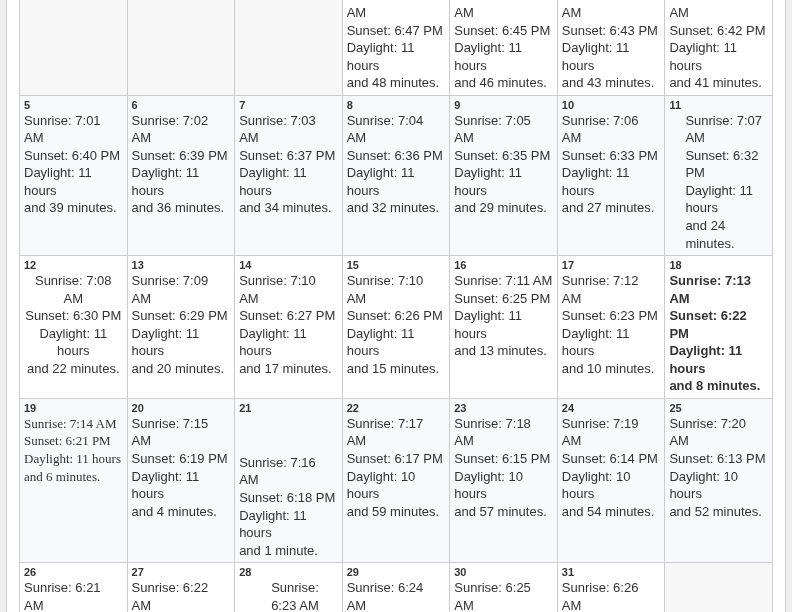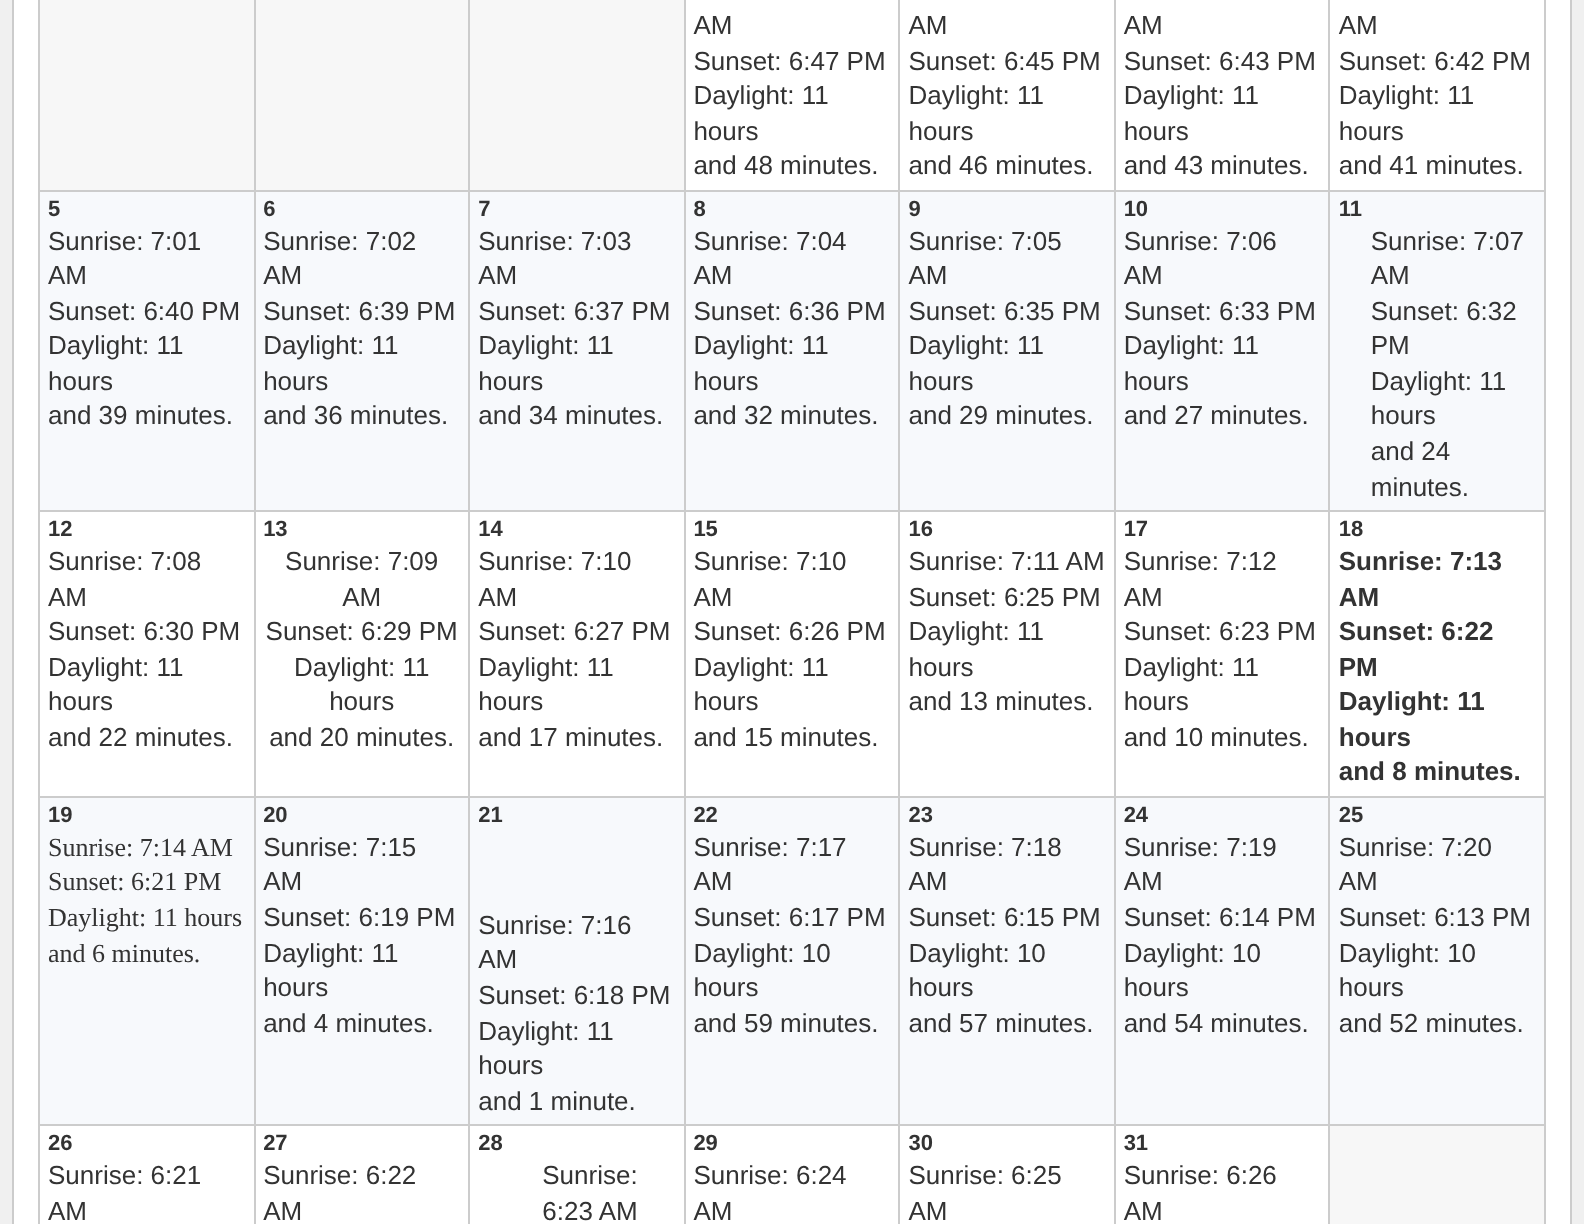--- a/index.html
+++ b/index.html
@@ -191,28 +191,28 @@
             <div class="day-number">11</div>
             <div class="day-info" style="white-space: pre-line; margin-left: 16px;">Sunrise: 7:07 AM
 Sunset: 6:32 PM
 Daylight: 11 hours
 and 24 minutes.</div>
           </td>
         </tr>
         <tr>
           <td>
             <div class="day-number">12</div>
-            <div class="day-info" style="white-space: pre-line;">Sunrise: 7:08 AM
+            <div class="day-info" style="white-space: pre-line; text-align: center;">Sunrise: 7:08 AM
 Sunset: 6:30 PM
 Daylight: 11 hours
 and 22 minutes.</div>
           </td>
           <td>
             <div class="day-number">13</div>
-            <div class="day-info" style="white-space: pre-line; text-align: center;">Sunrise: 7:09 AM
+            <div class="day-info" style="white-space: pre-line;">Sunrise: 7:09 AM
 Sunset: 6:29 PM
 Daylight: 11 hours
 and 20 minutes.</div>
           </td>
           <td>
             <div class="day-number">14</div>
             <div class="day-info" style="white-space: pre-line;">Sunrise: 7:10 AM
 Sunset: 6:27 PM
 Daylight: 11 hours
 and 17 minutes.</div>

